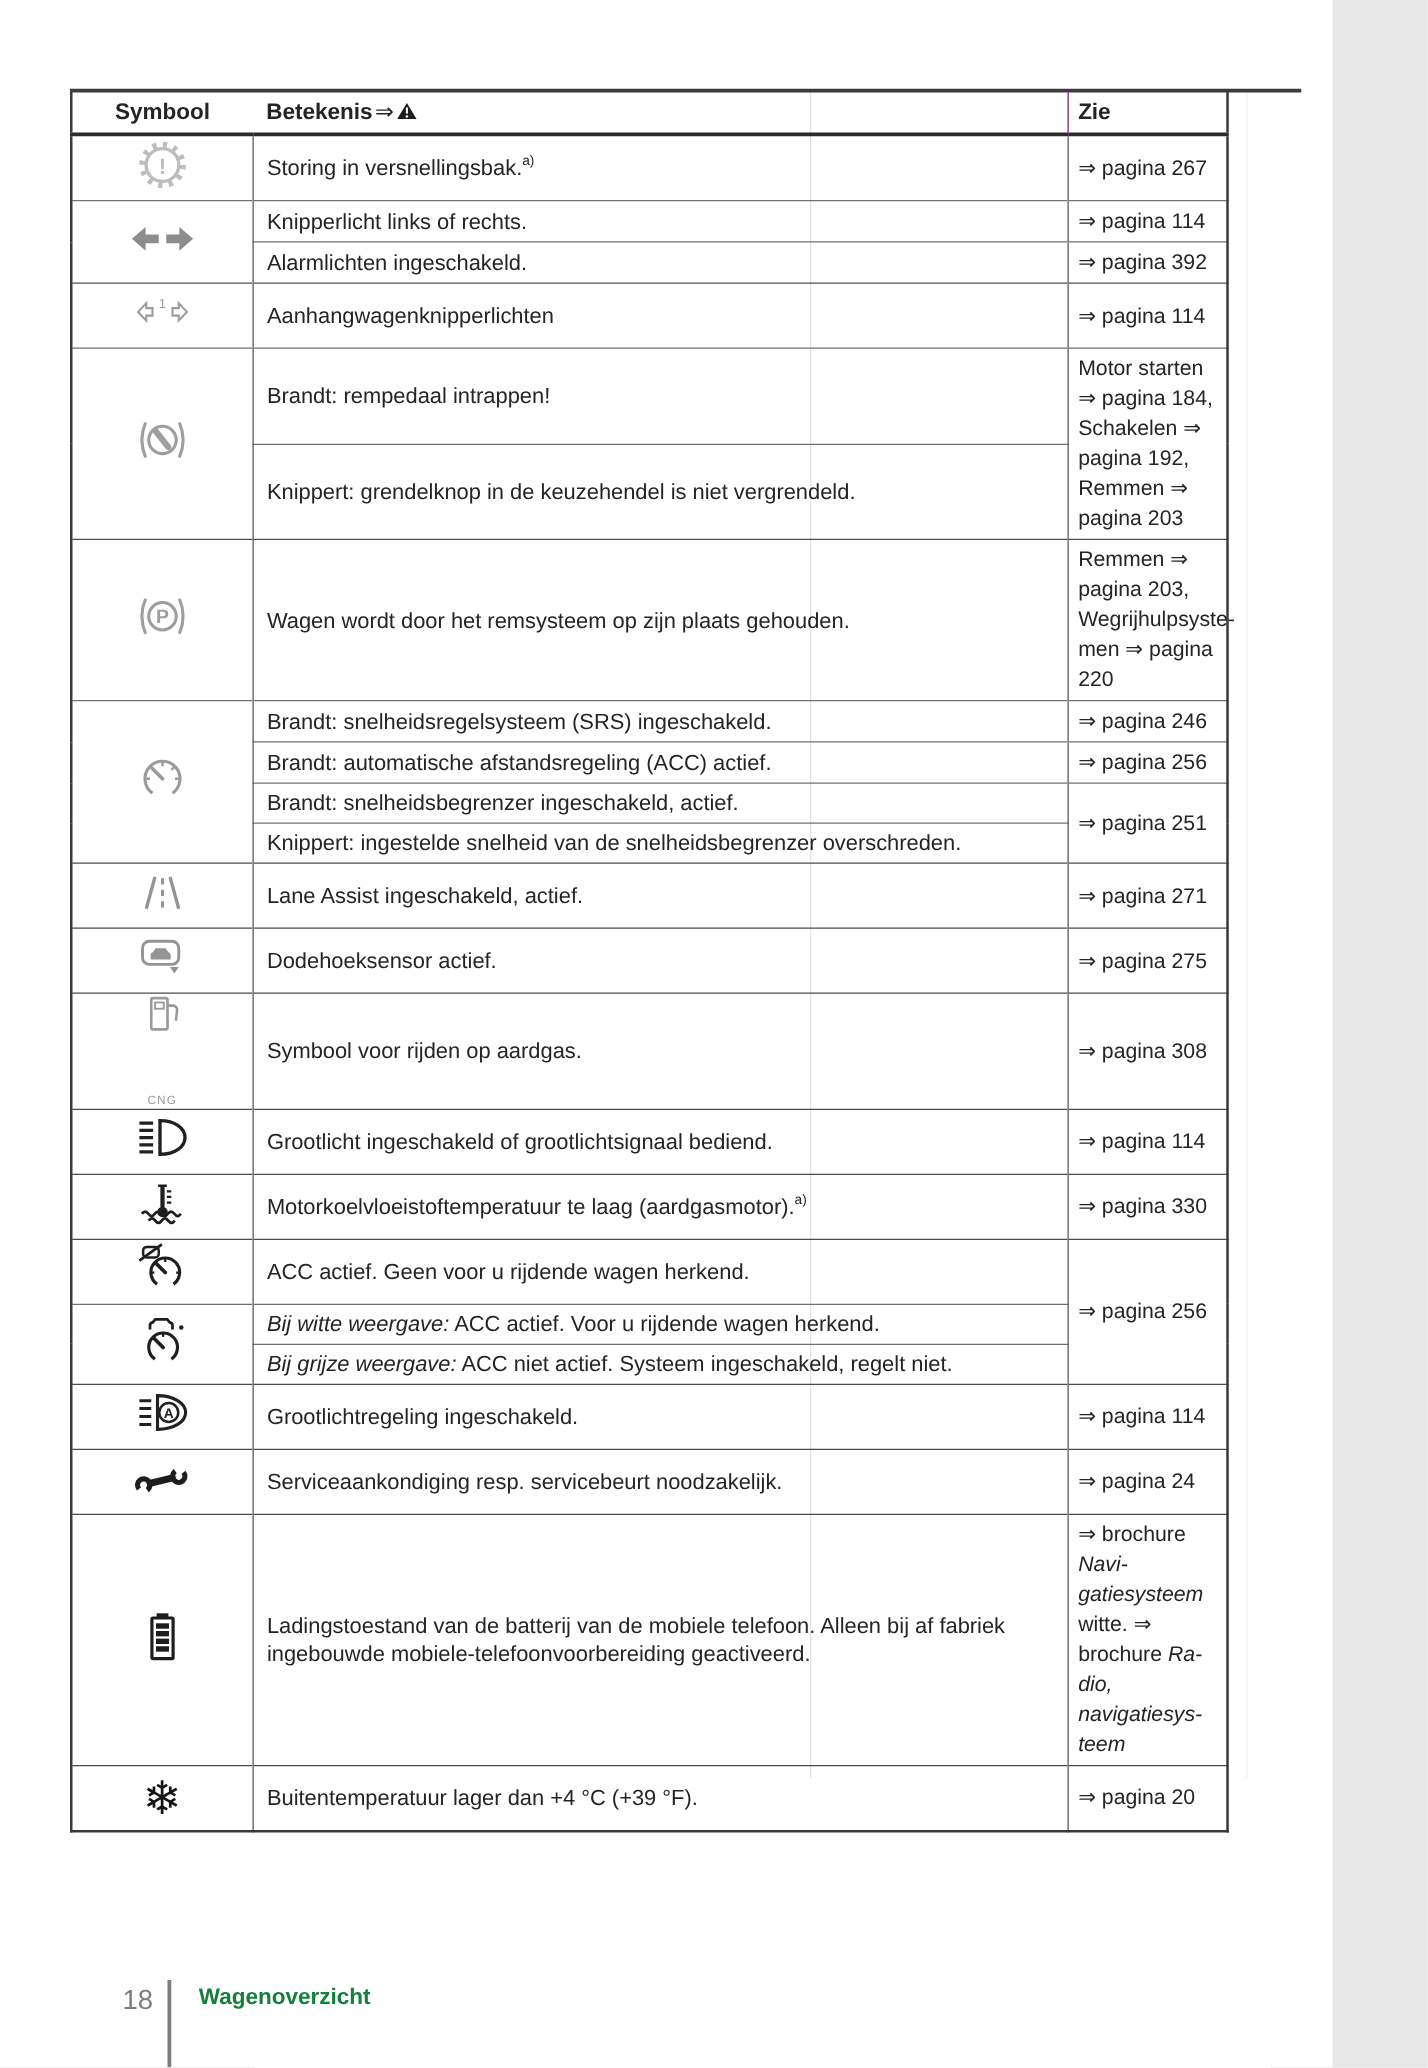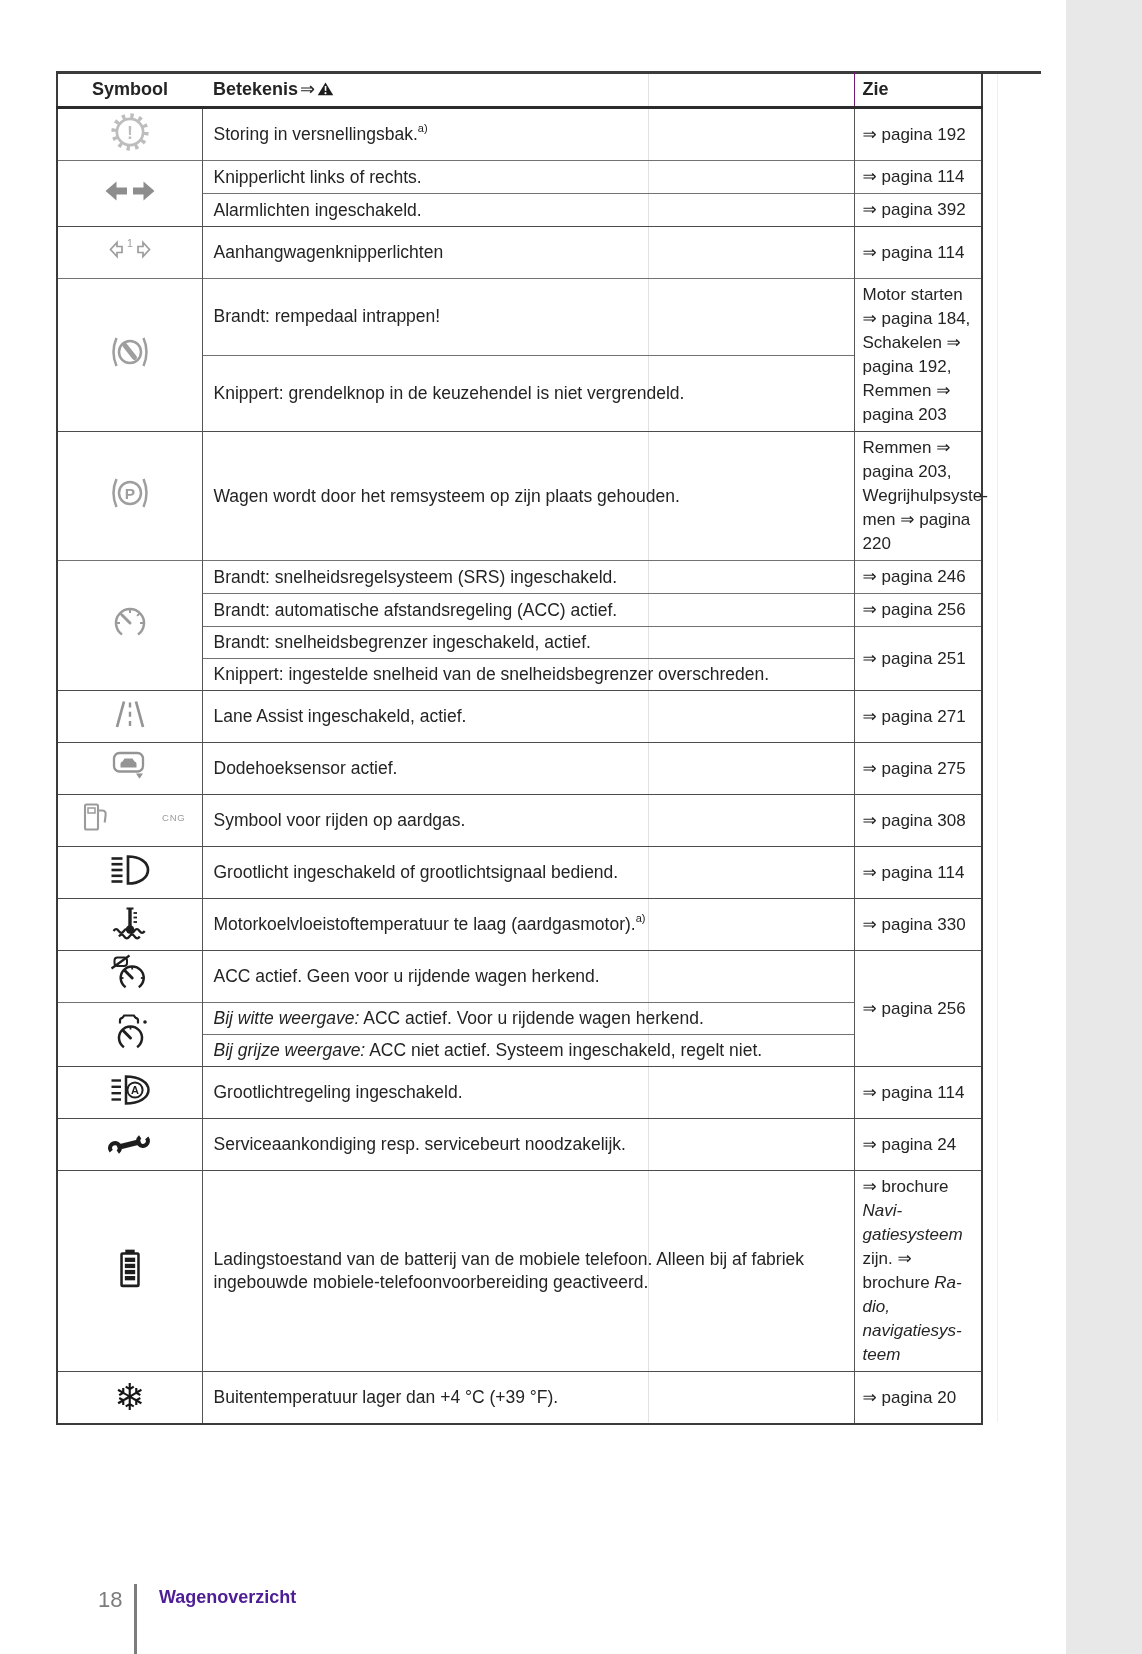--- a/index.html
+++ b/index.html
@@ -25,28 +25,28 @@
   th.thmean{padding-left:11px;}
   th.thzie{border-left:1px solid #701a75;padding-left:8px;}
   tr.grp > td{border-top:1px solid #4c4c4c;}
   tr.sub > td{border-top:1px solid #727272;}
   tr.solo > td.mean{padding-top:14px;padding-bottom:14px;}
   tr.sub > td.mean{padding-top:4px;padding-bottom:4px;}
   sup{font-size:11px;line-height:0;position:relative;top:-1px;}
   i{font-style:italic;}
   .meanhdr{display:inline-flex;align-items:center;gap:2px;}
   .arrow{font-weight:normal;}
-  .cngwrap{display:inline-flex;flex-direction:row;align-items:center;line-height:1;gap:48px;}
+  .cngwrap{display:inline-flex;flex-direction:column;align-items:center;line-height:1;gap:48px;}
   .cnglabel{font-size:9.5px;letter-spacing:0.8px;color:#9b9b9b;margin-top:1px;}
   .flake{font-size:37px;color:#161616;line-height:1;}
   
   .footer{position:absolute;left:98px;top:1584px;height:70px;display:flex;align-items:flex-start;}
   .pagenum{font-size:22px;color:#7c7c7c;width:26px;padding-top:3px;}
   .fbar{width:3px;background:#7d7d7d;height:70px;margin-left:10px;}
-  .ftitle{font-size:18px;font-weight:bold;color:#4c1d95;margin-left:22px;padding-top:3px;}
+  .ftitle{font-size:18px;font-weight:bold;color:#15803d;margin-left:22px;padding-top:3px;}
 </style>
 </head>
 <body>
 
 <div class="page">
 
   <div class="fold-line"></div>
   <div class="edge-line"></div>
   <div class="top-rule-ext"></div>
   <div class="top-smudge"></div>
@@ -79,21 +79,21 @@
 
       <tr class="grp solo">
         <td class="sym">
           <svg width="42" height="42" viewBox="0 0 40 40">
             <circle cx="20" cy="20" r="12.5" fill="none" stroke="#bdbdbd" stroke-width="2.6"></circle>
             <circle cx="20" cy="20" r="15.5" fill="none" stroke="#bdbdbd" stroke-width="4.5" stroke-dasharray="3.2 4.9"></circle>
             <text x="20" y="26.5" text-anchor="middle" font-size="17" font-weight="bold" fill="#bdbdbd">!</text>
           </svg>
         </td>
         <td class="mean"><span>Storing in versnellingsbak.</span><sup>a)</sup></td>
-        <td class="zie">⇒ pagina 192</td>
+        <td class="zie">⇒ pagina 267</td>
       </tr>
 
       <tr class="grp sub">
         <td class="sym" rowspan="2">
           <svg width="54" height="28" viewBox="0 0 54 28">
             <path d="M24,10.5 H13.5 V4.5 L2.5,14 L13.5,23.5 V17.5 H24 Z" fill="#8d8d8d"></path>
             <path d="M30,10.5 H40.5 V4.5 L51.5,14 L40.5,23.5 V17.5 H30 Z" fill="#8d8d8d"></path>
           </svg>
         </td>
         <td class="mean">Knipperlicht links of rechts.</td>
@@ -321,21 +321,21 @@
           <svg width="32" height="44" viewBox="0 0 34 44">
             <rect x="12" y="2.5" width="10" height="4" fill="#1d1d1d"></rect>
             <rect x="8" y="6.5" width="18" height="34.5" rx="1" fill="none" stroke="#1d1d1d" stroke-width="2.7"></rect>
             <rect x="11.5" y="11" width="11" height="4.6" fill="#1d1d1d"></rect>
             <rect x="11.5" y="17.5" width="11" height="4.6" fill="#1d1d1d"></rect>
             <rect x="11.5" y="24" width="11" height="4.6" fill="#1d1d1d"></rect>
             <rect x="11.5" y="30.5" width="11" height="4.6" fill="#1d1d1d"></rect>
           </svg>
         </td>
         <td class="mean">Ladingstoestand van de batterij van de mobiele telefoon. Alleen bij af fabriek ingebouwde mobiele-telefoonvoorbereiding geactiveerd.</td>
-        <td class="zie"><span>⇒ brochure </span><i>Navi­gatiesysteem</i><span> zijn. </span><span>⇒ brochure </span><i>Ra­dio, navigatiesys­teem</i></td>
+        <td class="zie"><span>⇒ brochure </span><i>Navi­gatiesysteem</i><span> witte. </span><span>⇒ brochure </span><i>Ra­dio, navigatiesys­teem</i></td>
       </tr>
 
       <tr class="grp solo">
         <td class="sym">
           <span class="flake">❄</span>
         </td>
         <td class="mean">Buitentemperatuur lager dan +4 °C (+39 °F).</td>
         <td class="zie">⇒ pagina 20</td>
       </tr>
 

